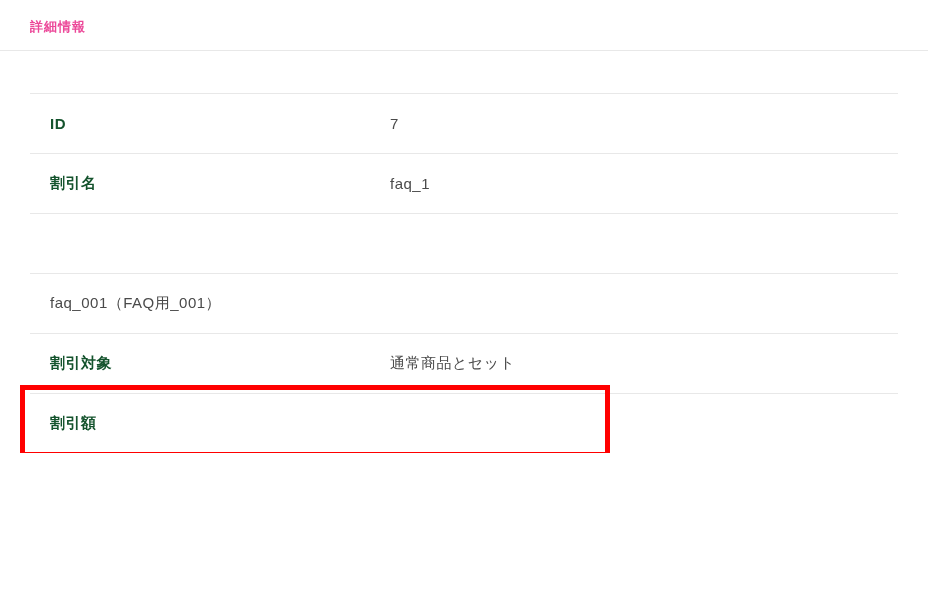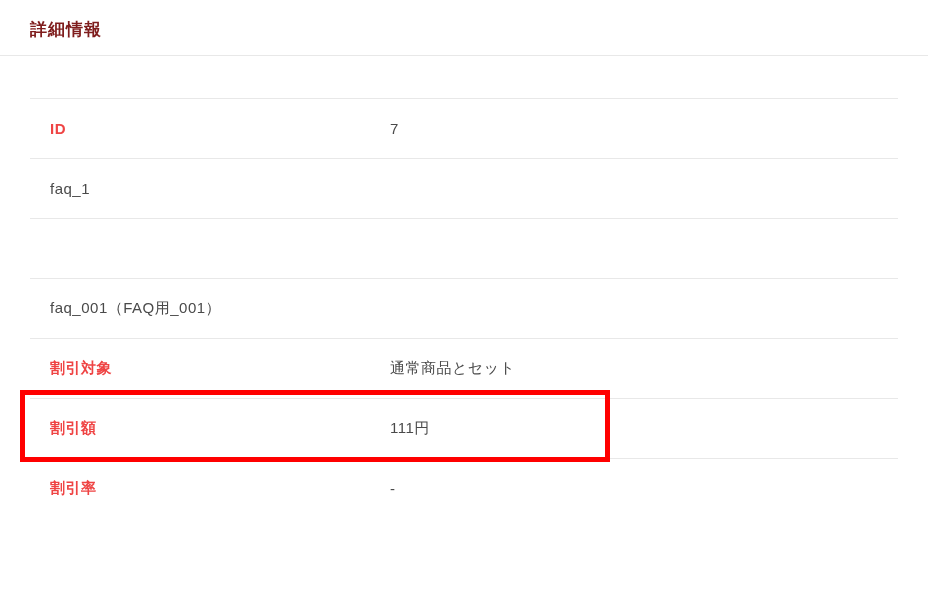--- a/index.html
+++ b/index.html
@@ -8,23 +8,23 @@
       box-sizing: border-box;
     }
     body {
       font-family: -apple-system, BlinkMacSystemFont, "Hiragino Sans", "Hiragino Kaku Gothic ProN", "Yu Gothic", Meiryo, sans-serif;
       background: #ffffff;
       color: #3a3a3a;
       width: 928px;
       padding: 0;
     }
     .page-title {
-      font-size: 17px;
+      font-size: 13px;
       font-weight: 700;
-      color: #7f1d1d;
+      color: #ec4899;
       letter-spacing: 1px;
       padding: 18px 30px 14px 30px;
     }
     .title-divider {
       height: 1px;
       background: #e8e8e8;
       margin: 0;
       width: 100%;
     }
     .detail-table {
@@ -40,21 +40,21 @@
       min-height: 60px;
     }
     .detail-row:last-child {
       border-bottom: 1px solid #e8e8e8;
     }
     .label-cell {
       width: 340px;
       flex-shrink: 0;
       font-size: 15px;
       font-weight: 700;
-      color: #ef4444;
+      color: #14532d;
       letter-spacing: 0.5px;
     }
     .value-cell {
       flex: 1;
       font-size: 15px;
       font-weight: 400;
       color: #4a4a4a;
       letter-spacing: 0.5px;
     }
     .highlight-box {
@@ -74,41 +74,37 @@
 <div class="title-divider"></div>
 
 <div class="detail-table">
 
   <div class="detail-row">
     <div class="label-cell">ID</div>
     <div class="value-cell">7</div>
   </div>
 
   <div class="detail-row">
+    <div class="label-cell">割引名</div>
     <div class="value-cell">faq_1</div>
   </div>
 
   <div class="detail-row">
   </div>
 
   <div class="detail-row">
     <div class="value-cell">faq_001（FAQ用_001）</div>
   </div>
 
 
   <div class="detail-row" id="row-5">
     <div class="label-cell">割引対象</div>
     <div class="value-cell">通常商品とセット</div>
   </div>
 
   <div class="detail-row">
     <div class="label-cell">割引額</div>
-    <div class="value-cell">111円</div>
   </div>
 
-  <div class="detail-row">
-    <div class="label-cell">割引率</div>
-    <div class="value-cell">-</div>
-  </div>
 
   <div class="highlight-box" id="highlight" style="top: 292px;"></div>
 
 </div>
 
 </body></html>

